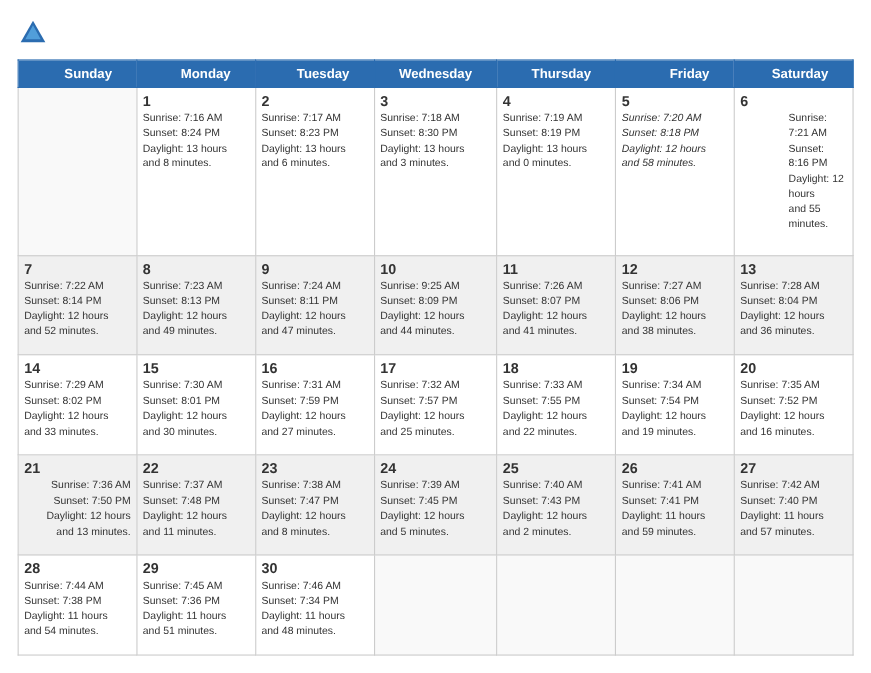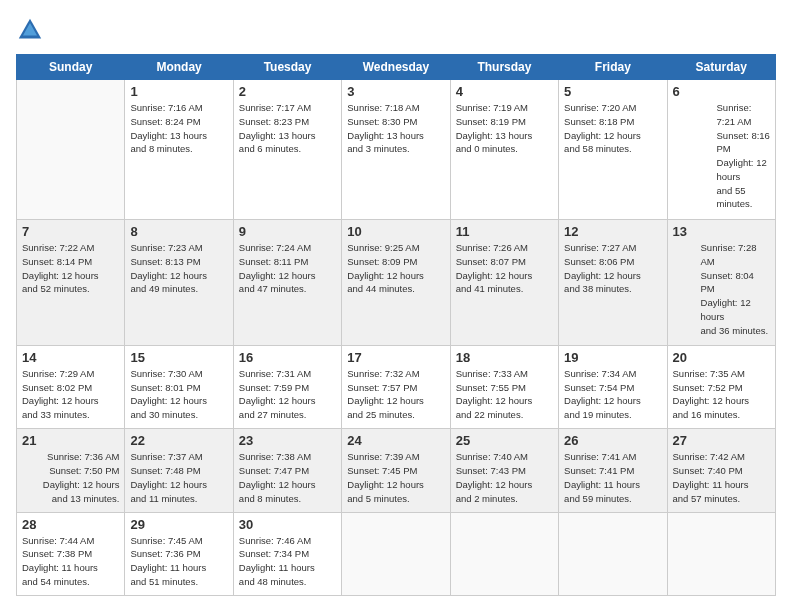--- a/index.html
+++ b/index.html
@@ -63,22 +63,22 @@
     .calendar {
       width: 100%;
       border-collapse: collapse;
       flex: 1;
     }
     .calendar th {
       background: #2b6cb0;
       color: #fff;
       font-size: 12px;
       font-weight: bold;
-      padding: 5px 12px;
-      text-align: center;
+      padding: 5px 22px;
+      text-align: right;
       border: 1px solid #2b6cb0;
     }
     .calendar td {
       border: 1px solid #ccc;
       vertical-align: top;
       padding: 4px 5px;
       width: calc(100%/7);
       font-size: 10px;
       color: #333;
       background: #fff;
@@ -160,21 +160,21 @@
           </td>
           <td>
             <span class="day-number">4</span>
             <div class="day-info" style="white-space: pre-line;">Sunrise: 7:19 AM
 Sunset: 8:19 PM
 Daylight: 13 hours
 and 0 minutes.</div>
           </td>
           <td>
             <span class="day-number">5</span>
-            <div class="day-info" style="white-space: pre-line;">Sunrise: 7:20 AM
+            <div class="day-info" style="white-space: pre-line; font-style: italic;">Sunrise: 7:20 AM
 Sunset: 8:18 PM
 Daylight: 12 hours
 and 58 minutes.</div>
           </td>
           <td>
             <span class="day-number">6</span>
             <div class="day-info" style="white-space: pre-line; margin-left: 44px;">Sunrise: 7:21 AM
 Sunset: 8:16 PM
 Daylight: 12 hours
 and 55 minutes.</div>
@@ -218,21 +218,21 @@
           </td>
           <td>
             <span class="day-number">12</span>
             <div class="day-info" style="white-space: pre-line;">Sunrise: 7:27 AM
 Sunset: 8:06 PM
 Daylight: 12 hours
 and 38 minutes.</div>
           </td>
           <td>
             <span class="day-number">13</span>
-            <div class="day-info" style="white-space: pre-line; margin-left: 28px;">Sunrise: 7:28 AM
+            <div class="day-info" style="white-space: pre-line;">Sunrise: 7:28 AM
 Sunset: 8:04 PM
 Daylight: 12 hours
 and 36 minutes.</div>
           </td>
         </tr>
         <tr>
           <td>
             <span class="day-number">14</span>
             <div class="day-info" style="white-space: pre-line;">Sunrise: 7:29 AM
 Sunset: 8:02 PM

